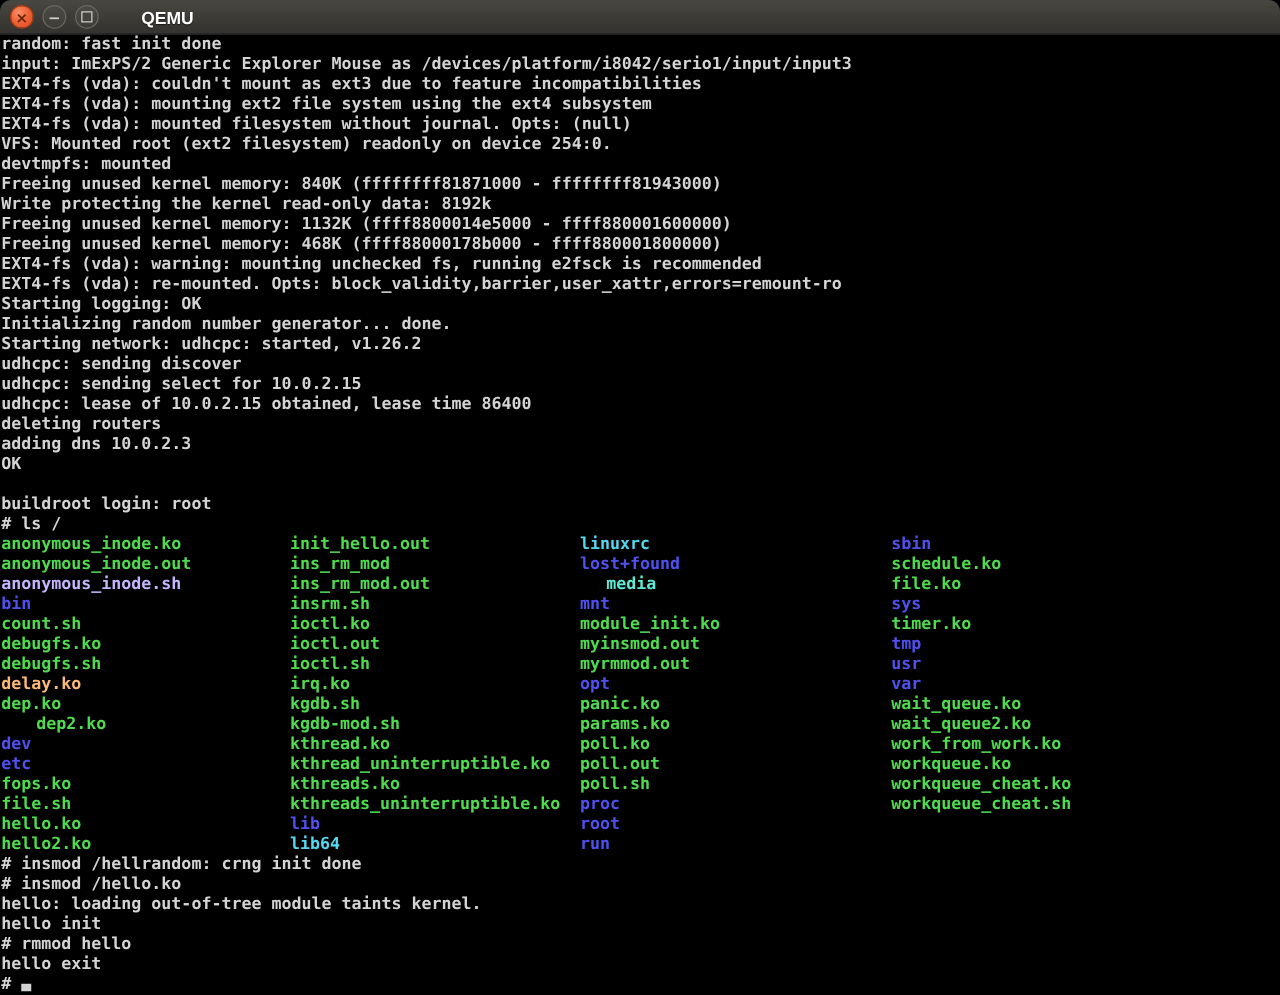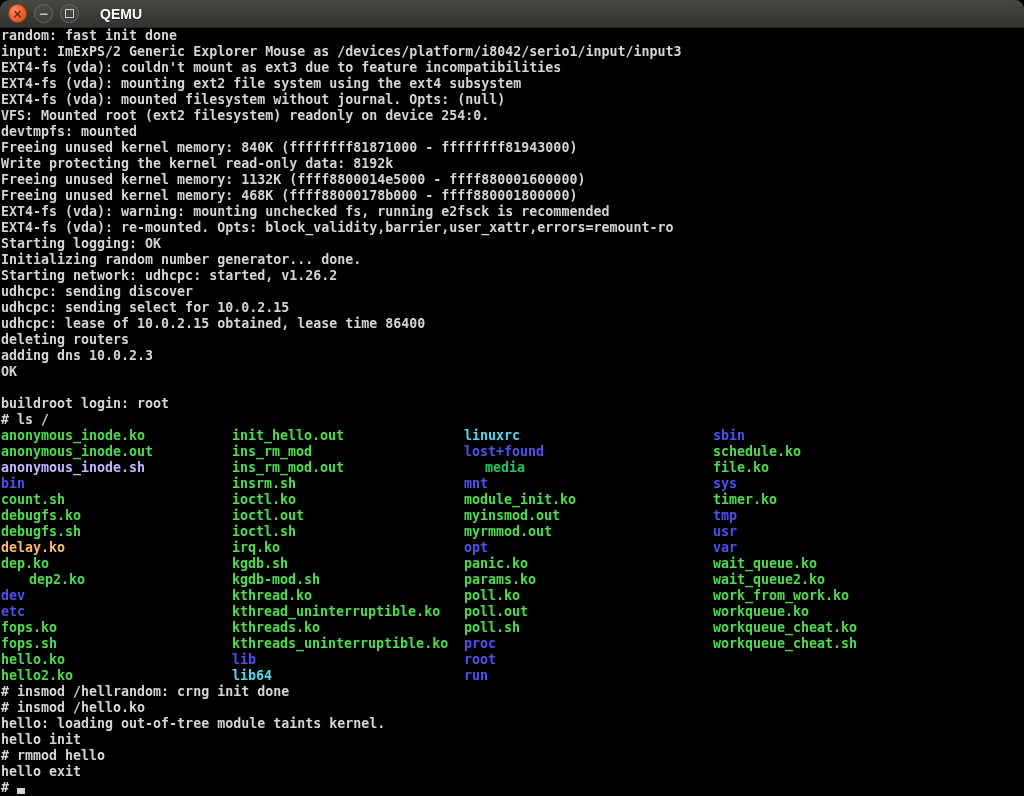--- a/index.html
+++ b/index.html
@@ -24,21 +24,21 @@
     background:radial-gradient(circle at 35% 30%,#fa8e66,#ee6237 48%,#d94c1d);
     border:1px solid #a83c12;color:#6b2408;
   }
   .wbtn.minmax{
     background:linear-gradient(#4b4a44,#3d3c37);
     border:1px solid #6b685e;color:#cfcdc4;
   }
   .maxglyph{width:7px;height:7px;border:1.5px solid #cfcdc4;display:block;}
   .title{
     color:#ffffff;font:bold 14px "Liberation Sans","DejaVu Sans",sans-serif;
-    margin-left:14px;text-shadow:0 1px 1px rgba(0,0,0,.6);
+    margin-left:27px;text-shadow:0 1px 1px rgba(0,0,0,.6);
   }
 
   
   .terminal{
     position:relative;height:768px;background:#000;
     color:#d4d4d4;
     font:bold 13.3px/16px "DejaVu Sans Mono",monospace;
     padding-left:1px;box-sizing:border-box;
   }
   .terminal pre{margin:0;white-space:pre;font:inherit;}
@@ -103,21 +103,21 @@
           <div class="ls-row" style="color: rgb(80, 80, 240);">bin</div>
           <div class="ls-row" style="color: rgb(78, 220, 78);">count.sh</div>
           <div class="ls-row" style="color: rgb(78, 220, 78);">debugfs.ko</div>
           <div class="ls-row" style="color: rgb(78, 220, 78);">debugfs.sh</div>
           <div class="ls-row" style="color: #fdba74;">delay.ko</div>
           <div class="ls-row" style="color: rgb(78, 220, 78);">dep.ko</div>
           <div class="ls-row" style="color: rgb(78, 220, 78); padding-left: 28px;">dep2.ko</div>
           <div class="ls-row" style="color: rgb(80, 80, 240);">dev</div>
           <div class="ls-row" style="color: rgb(80, 80, 240);">etc</div>
           <div class="ls-row" style="color: rgb(78, 220, 78);">fops.ko</div>
-          <div class="ls-row" style="color: rgb(78, 220, 78);">fops.sh</div>
+          <div class="ls-row" style="color: rgb(78, 220, 78);">file.sh</div>
           <div class="ls-row" style="color: rgb(78, 220, 78);">hello.ko</div>
           <div class="ls-row" style="color: rgb(78, 220, 78);">hello2.ko</div>
         </div>
         <div class="ls-col">
           <div class="ls-row" style="color: rgb(78, 220, 78);">init_hello.out</div>
           <div class="ls-row" style="color: rgb(78, 220, 78);">ins_rm_mod</div>
           <div class="ls-row" style="color: rgb(78, 220, 78);">ins_rm_mod.out</div>
           <div class="ls-row" style="color: rgb(78, 220, 78);">insrm.sh</div>
           <div class="ls-row" style="color: rgb(78, 220, 78);">ioctl.ko</div>
           <div class="ls-row" style="color: rgb(78, 220, 78);">ioctl.out</div>
@@ -128,21 +128,21 @@
           <div class="ls-row" style="color: rgb(78, 220, 78);">kthread.ko</div>
           <div class="ls-row" style="color: rgb(78, 220, 78);">kthread_uninterruptible.ko</div>
           <div class="ls-row" style="color: rgb(78, 220, 78);">kthreads.ko</div>
           <div class="ls-row" style="color: rgb(78, 220, 78);">kthreads_uninterruptible.ko</div>
           <div class="ls-row" style="color: rgb(80, 80, 240);">lib</div>
           <div class="ls-row" style="color: rgb(84, 216, 240);">lib64</div>
         </div>
         <div class="ls-col">
           <div class="ls-row" style="color: rgb(84, 216, 240);">linuxrc</div>
           <div class="ls-row" style="color: rgb(80, 80, 240);">lost+found</div>
-          <div class="ls-row" style="color: #22c55e; padding-left: 21px;">media</div>
+          <div class="ls-row" style="color: #5eead4; padding-left: 21px;">media</div>
           <div class="ls-row" style="color: rgb(80, 80, 240);">mnt</div>
           <div class="ls-row" style="color: rgb(78, 220, 78);">module_init.ko</div>
           <div class="ls-row" style="color: rgb(78, 220, 78);">myinsmod.out</div>
           <div class="ls-row" style="color: rgb(78, 220, 78);">myrmmod.out</div>
           <div class="ls-row" style="color: rgb(80, 80, 240);">opt</div>
           <div class="ls-row" style="color: rgb(78, 220, 78);">panic.ko</div>
           <div class="ls-row" style="color: rgb(78, 220, 78);">params.ko</div>
           <div class="ls-row" style="color: rgb(78, 220, 78);">poll.ko</div>
           <div class="ls-row" style="color: rgb(78, 220, 78);">poll.out</div>
           <div class="ls-row" style="color: rgb(78, 220, 78);">poll.sh</div>

